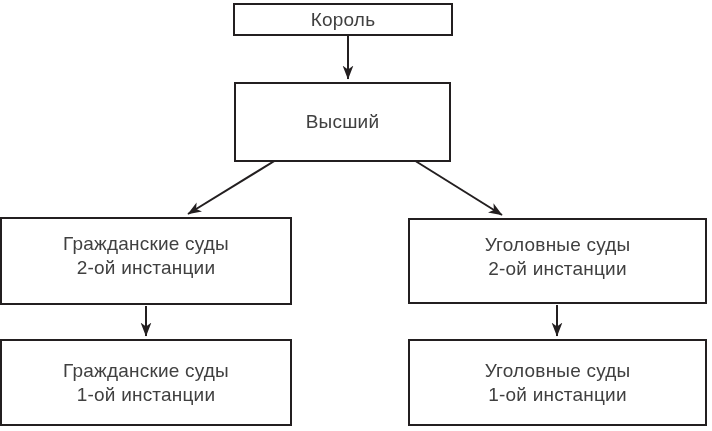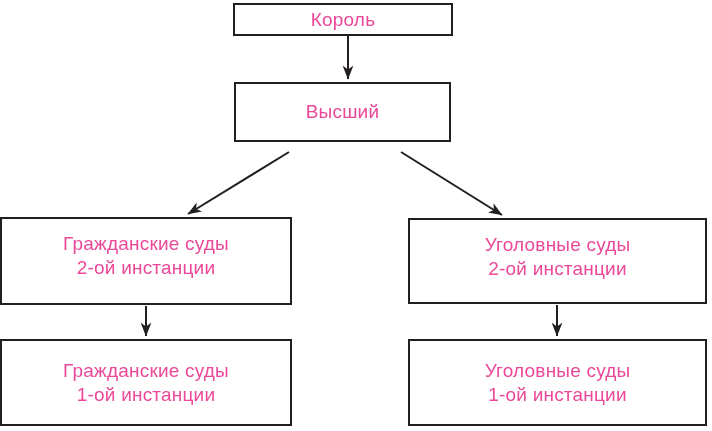--- a/index.html
+++ b/index.html
@@ -6,41 +6,41 @@
     margin: 0;
     padding: 0;
     background: #ffffff;
   }
   .canvas {
     position: relative;
     width: 712px;
     height: 431px;
     background: #ffffff;
     font-family: "Liberation Sans", "DejaVu Sans", sans-serif;
-    color: #ec4899;
+    color: #404040;
     overflow: hidden;
   }
   .node {
     position: absolute;
     box-sizing: border-box;
     border: 2px solid #231f20;
     background: #ffffff;
     display: flex;
     flex-direction: column;
     align-items: center;
     justify-content: center;
     text-align: center;
     font-size: 19px;
     line-height: 24px;
     letter-spacing: 0.2px;
   }
   .node span { display: block; white-space: nowrap; }
 
   .node-king      { left: 233px; top: 3px;   width: 220px; height: 33px; }
-  .node-supreme   { left: 234px; top: 82px;  width: 217px; height: 60px; }
+  .node-supreme   { left: 234px; top: 82px;  width: 217px; height: 80px; }
   .node-civil2    { left: 0px;   top: 217px; width: 292px; height: 88px; padding-bottom: 10px; }
   .node-criminal2 { left: 408px; top: 218px; width: 299px; height: 86px; padding-bottom: 8px; }
   .node-civil1    { left: 0px;   top: 339px; width: 292px; height: 87px; }
   .node-criminal1 { left: 408px; top: 339px; width: 299px; height: 87px; }
 
   .arrows {
     position: absolute;
     left: 0; top: 0;
     width: 712px; height: 431px;
     pointer-events: none;

